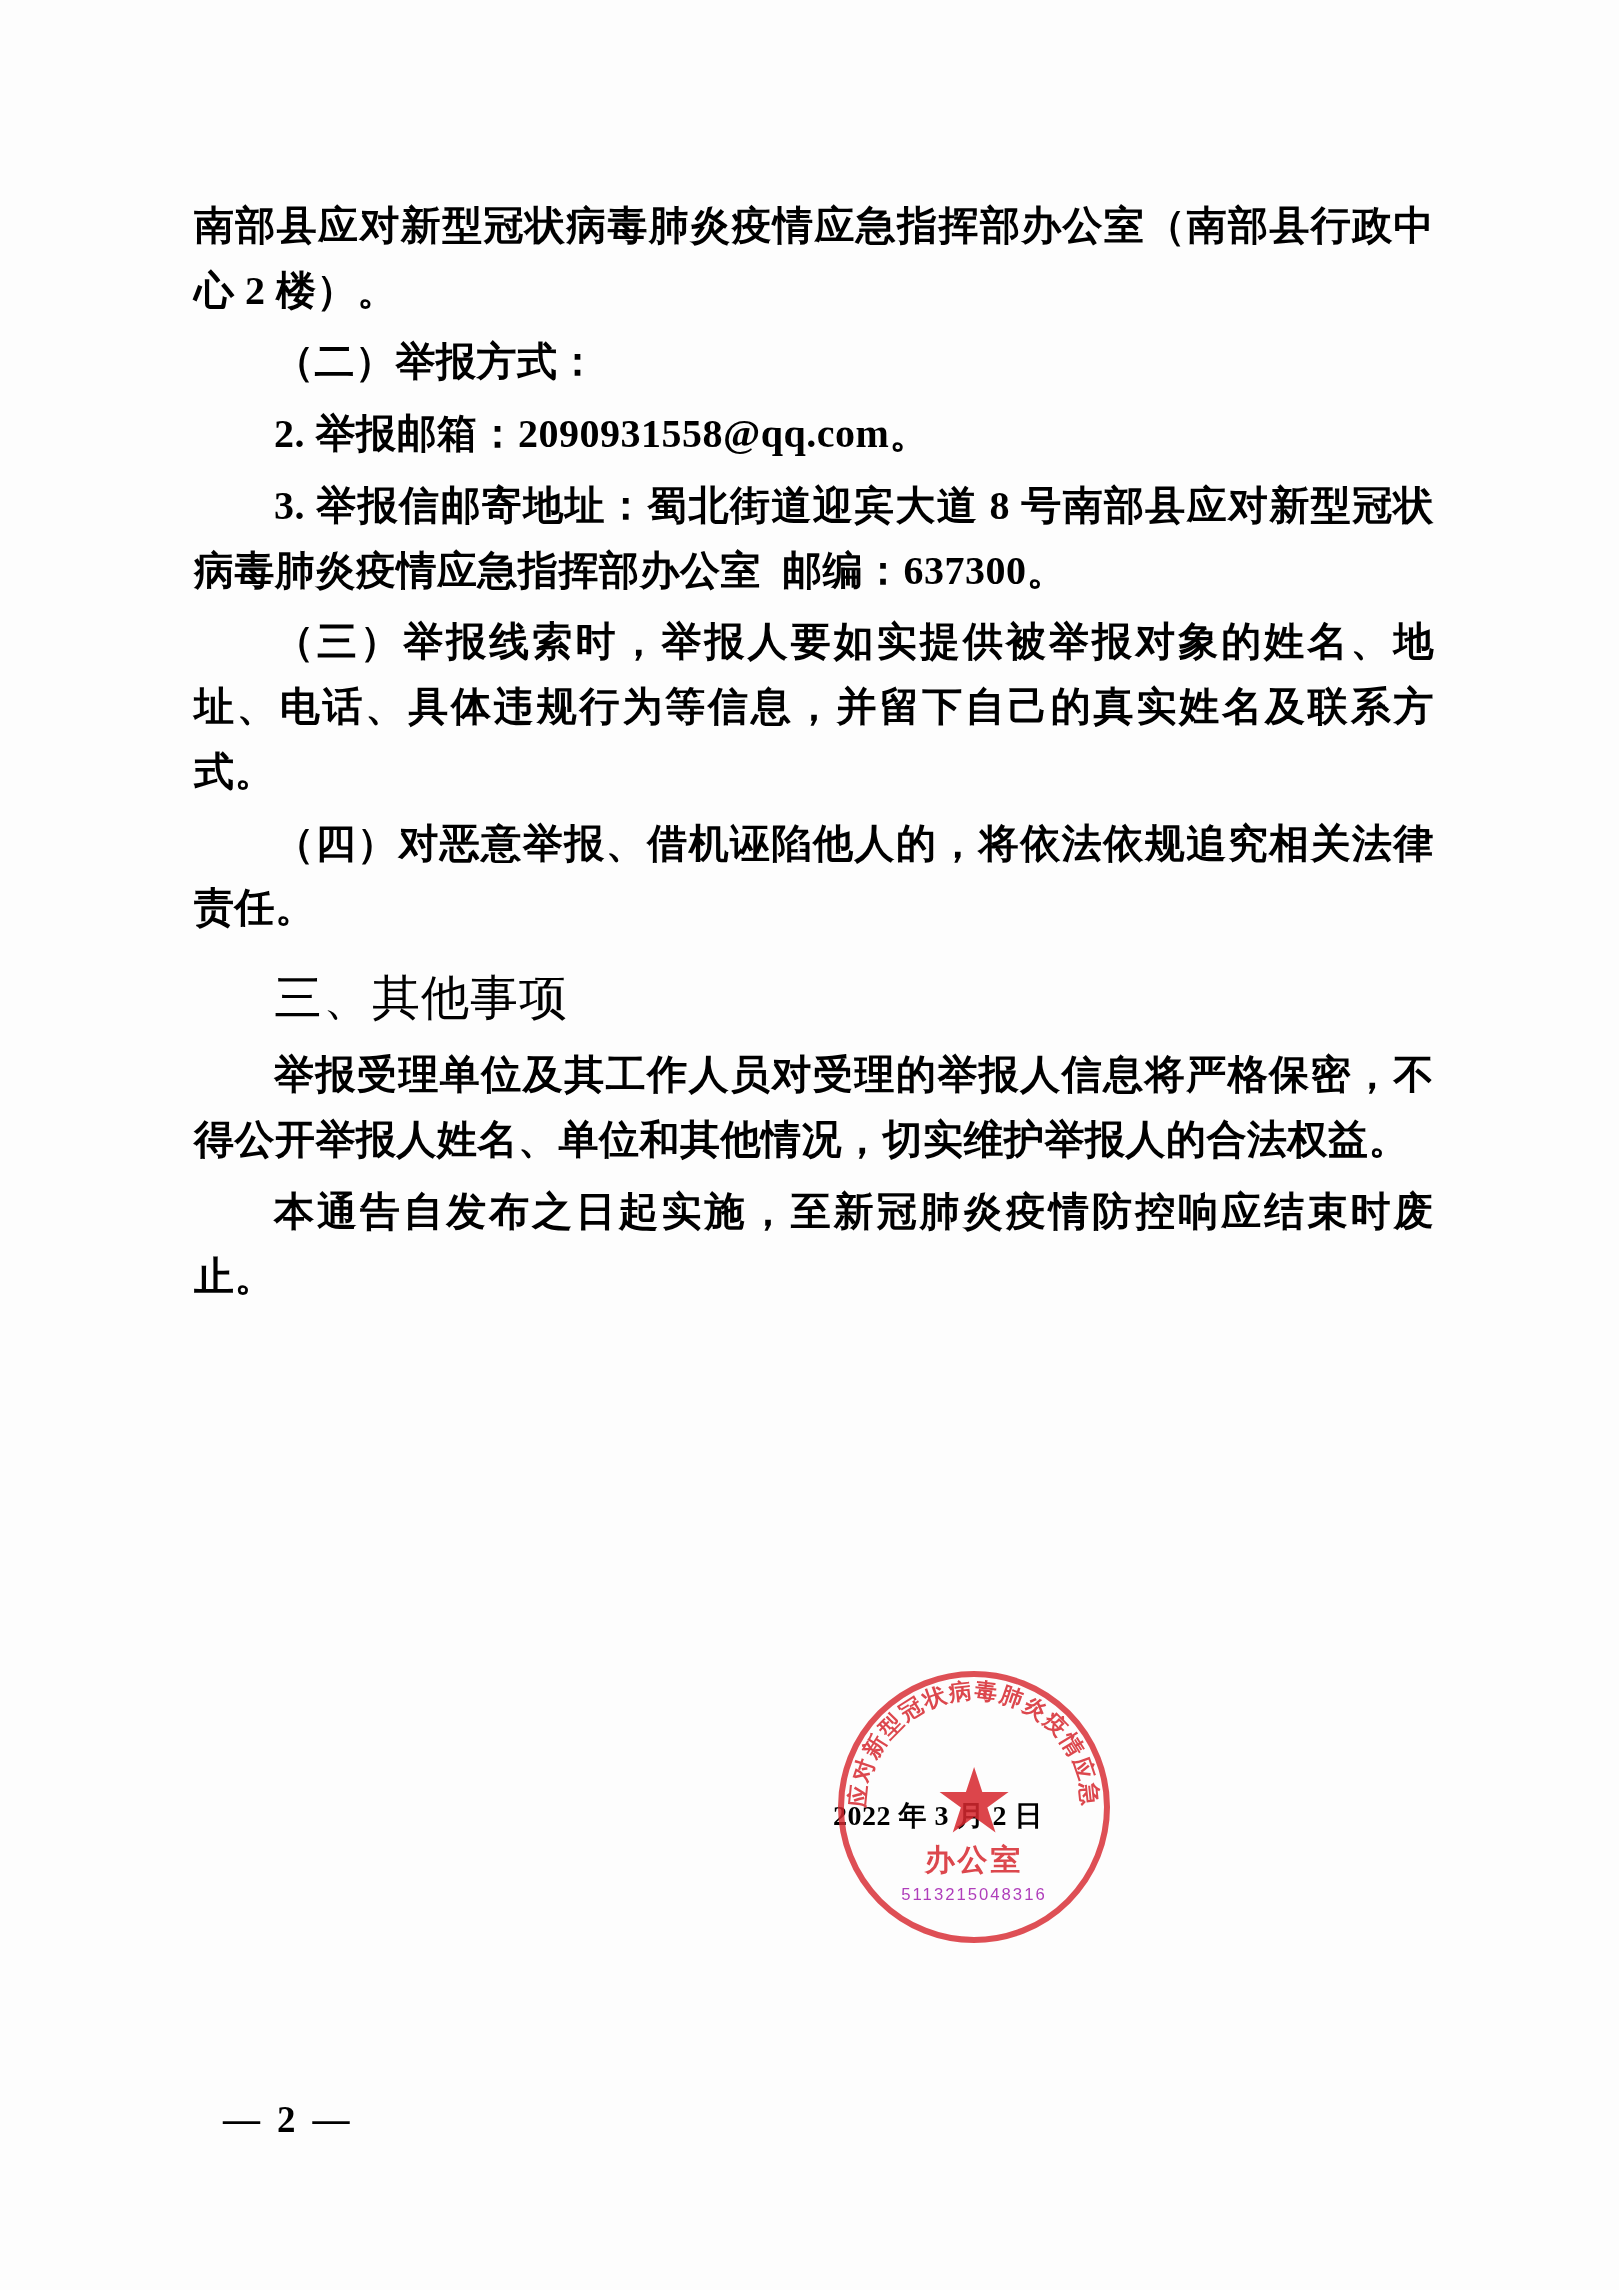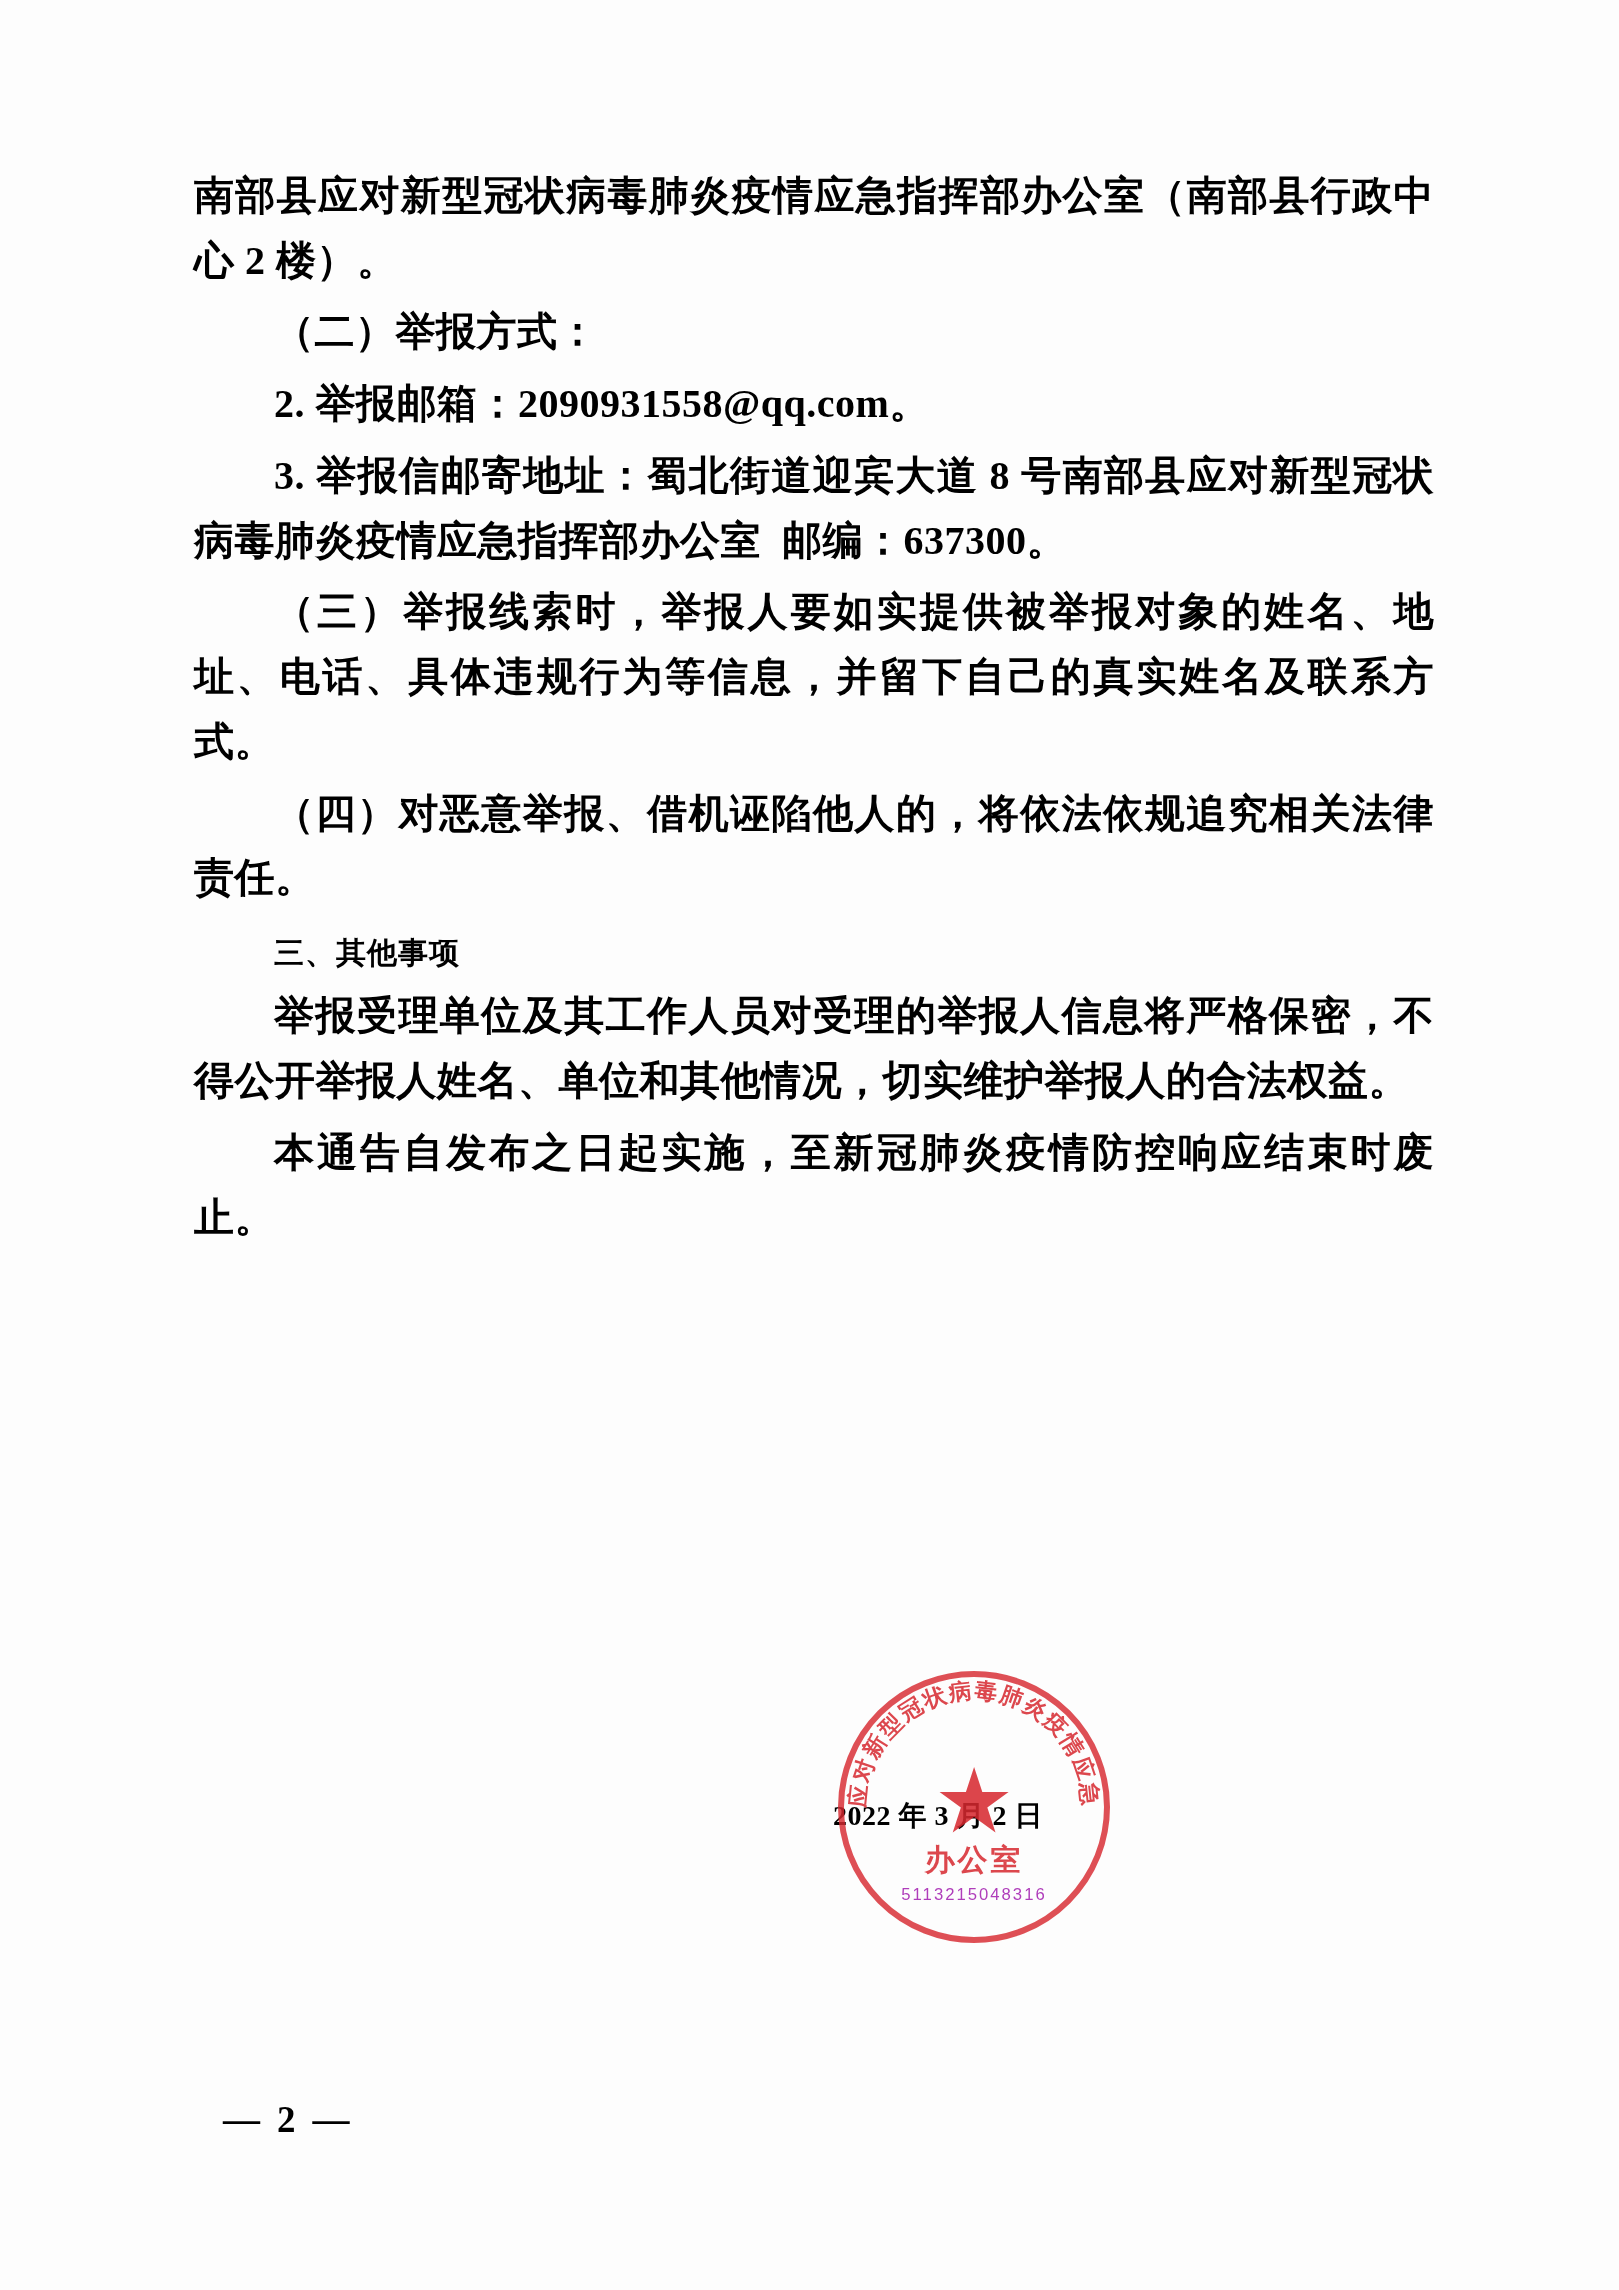--- a/index.html
+++ b/index.html
@@ -18,42 +18,42 @@
   .page {
     position: absolute;
     left: 0; top: 0;
     width: 1619px;
     height: 2291px;
     background: #fdfdfd;
   }
   .content {
     position: absolute;
     left: 194px;
-    top: 164px;
+    top: 194px;
     width: 1240px;
   }
   .para {
     font-size: 40px;
     line-height: 1.62;
     letter-spacing: 0.5px;
     font-weight: 600;
     text-align: justify;
     margin: 0 0 6.9px 0;
     white-space: pre-wrap;
   }
   .indent {
     text-indent: 80px;
   }
   .noindent {
     text-indent: 0;
   }
   .heading {
-    font-size: 30px;
+    font-size: 48px;
     line-height: 1.62;
-    font-weight: 700;
+    font-weight: 400;
     text-indent: 80px;
     margin: 17.6px 0 6.9px 0;
     letter-spacing: 1px;
   }
   .signature-block {
     position: absolute;
     left: 510px;
     top: 1794px;
     width: 882px;
     text-align: left;

